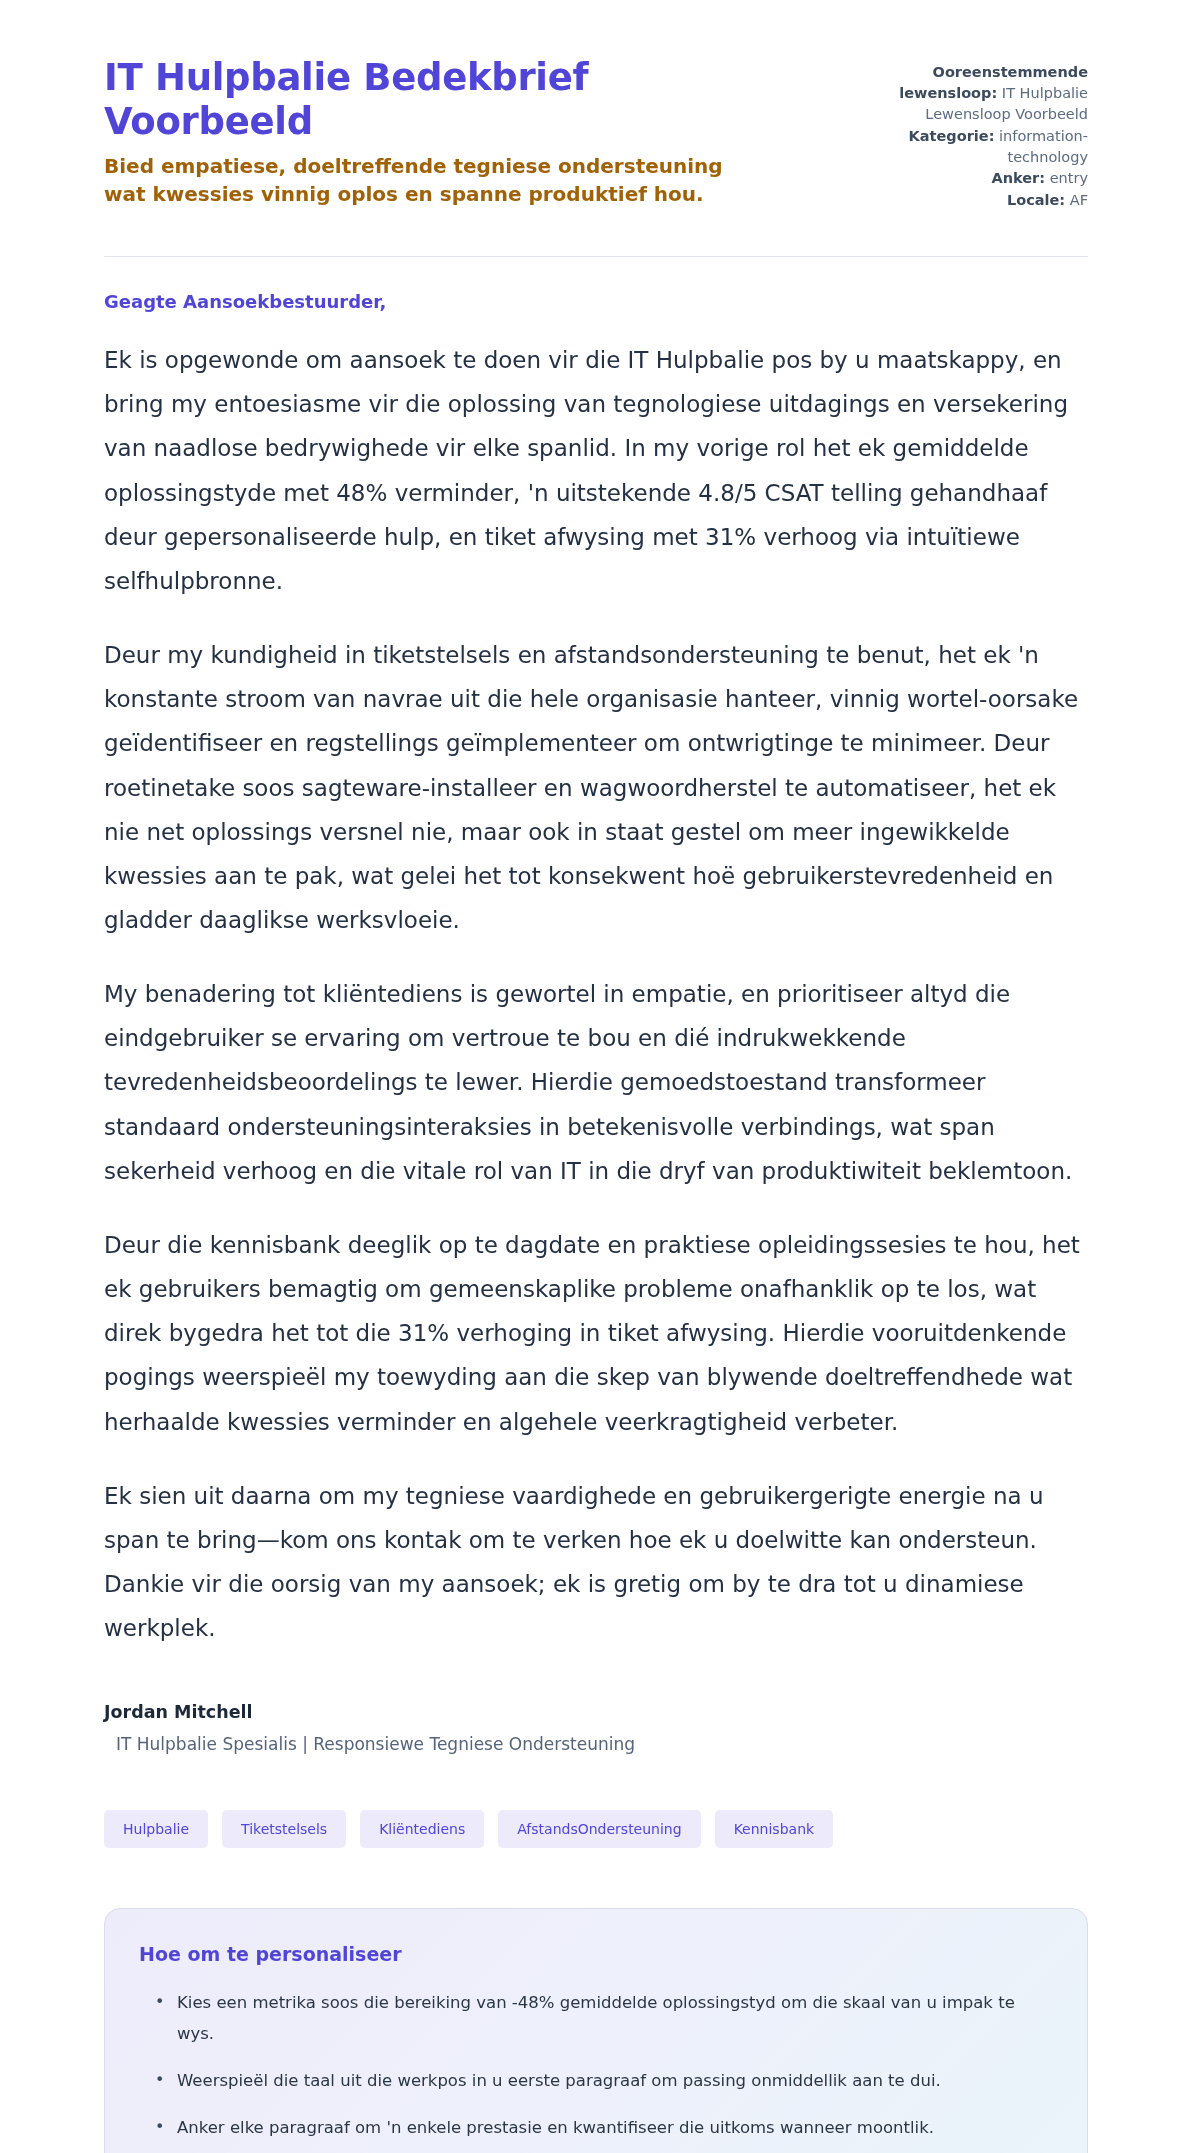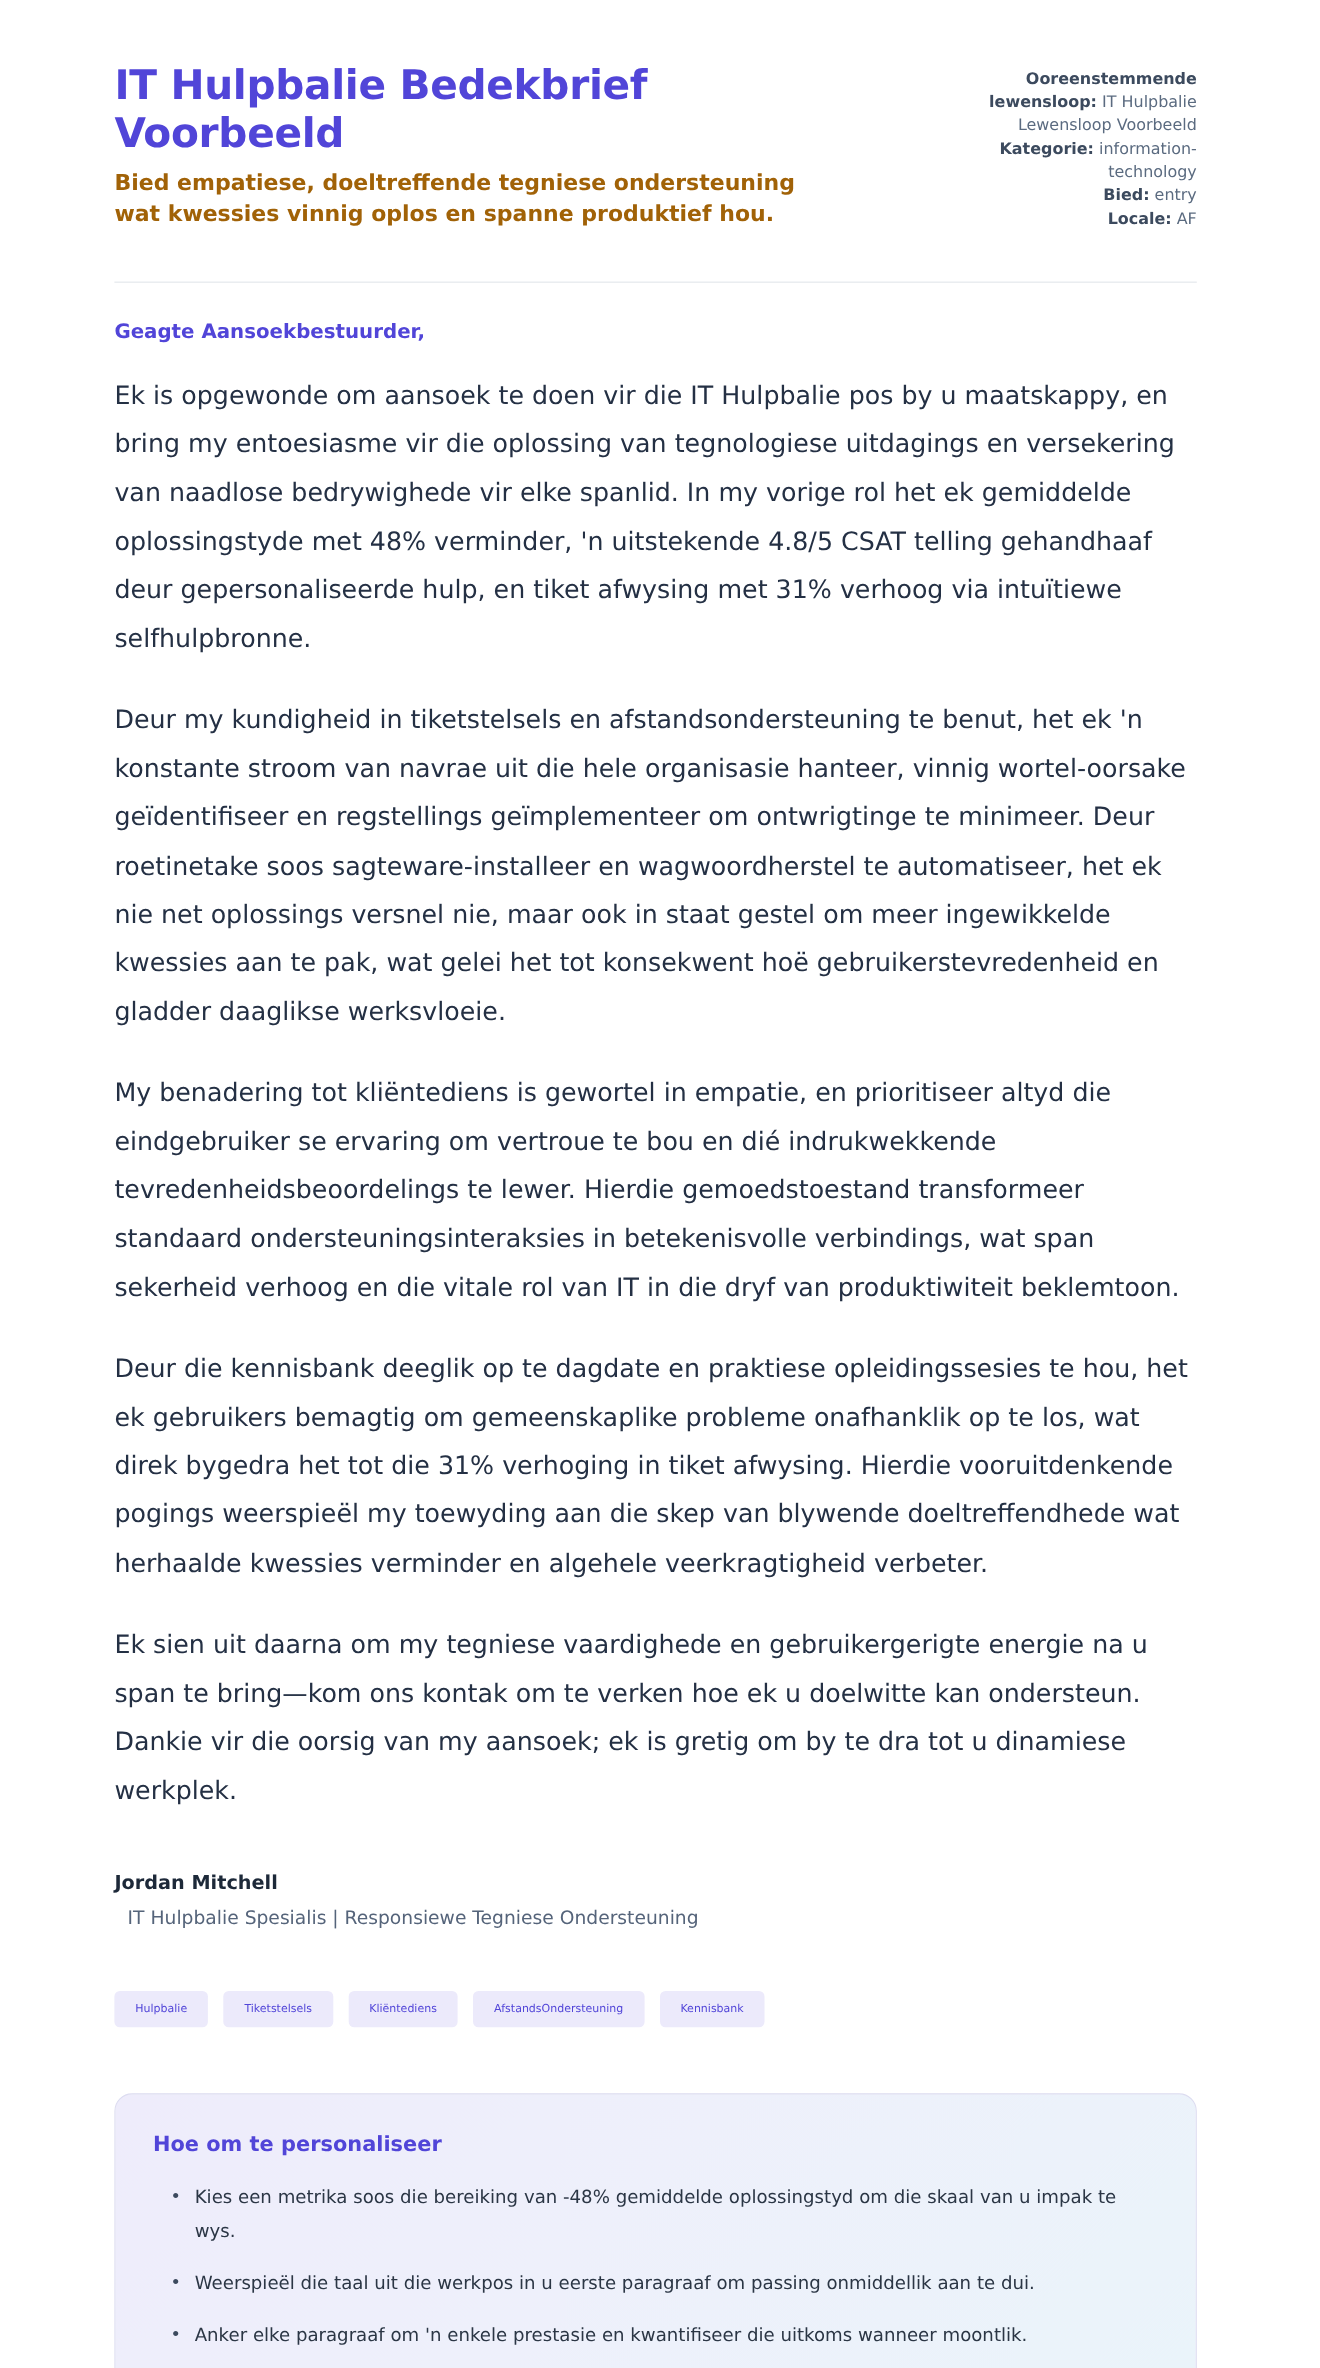--- a/index.html
+++ b/index.html
@@ -115,21 +115,21 @@
   .tags {
     margin-top: 56px;
     display: flex;
     flex-wrap: wrap;
     gap: 14px;
   }
 
   .tag {
     background: #eceafb;
     color: #5145d8;
-    font-size: 10px;
+    font-size: 14px;
     padding: 11px 19px;
     border-radius: 5px;
     white-space: nowrap;
   }
 
   
   .callout {
     margin-top: 60px;
     border: 1px solid #dcdcf0;
     border-radius: 16px;
@@ -185,21 +185,21 @@
     <div class="meta">
       <div class="meta-row">
         <span class="meta-label">Ooreenstemmende lewensloop:</span>
         <span class="meta-value">IT Hulpbalie Lewensloop Voorbeeld</span>
       </div>
       <div class="meta-row">
         <span class="meta-label">Kategorie:</span>
         <span class="meta-value">information-technology</span>
       </div>
       <div class="meta-row">
-        <span class="meta-label">Bied:</span>
+        <span class="meta-label">Anker:</span>
         <span class="meta-value">entry</span>
       </div>
       <div class="meta-row">
         <span class="meta-label">Locale:</span>
         <span class="meta-value">AF</span>
       </div>
     </div>
 
   </div>
 

